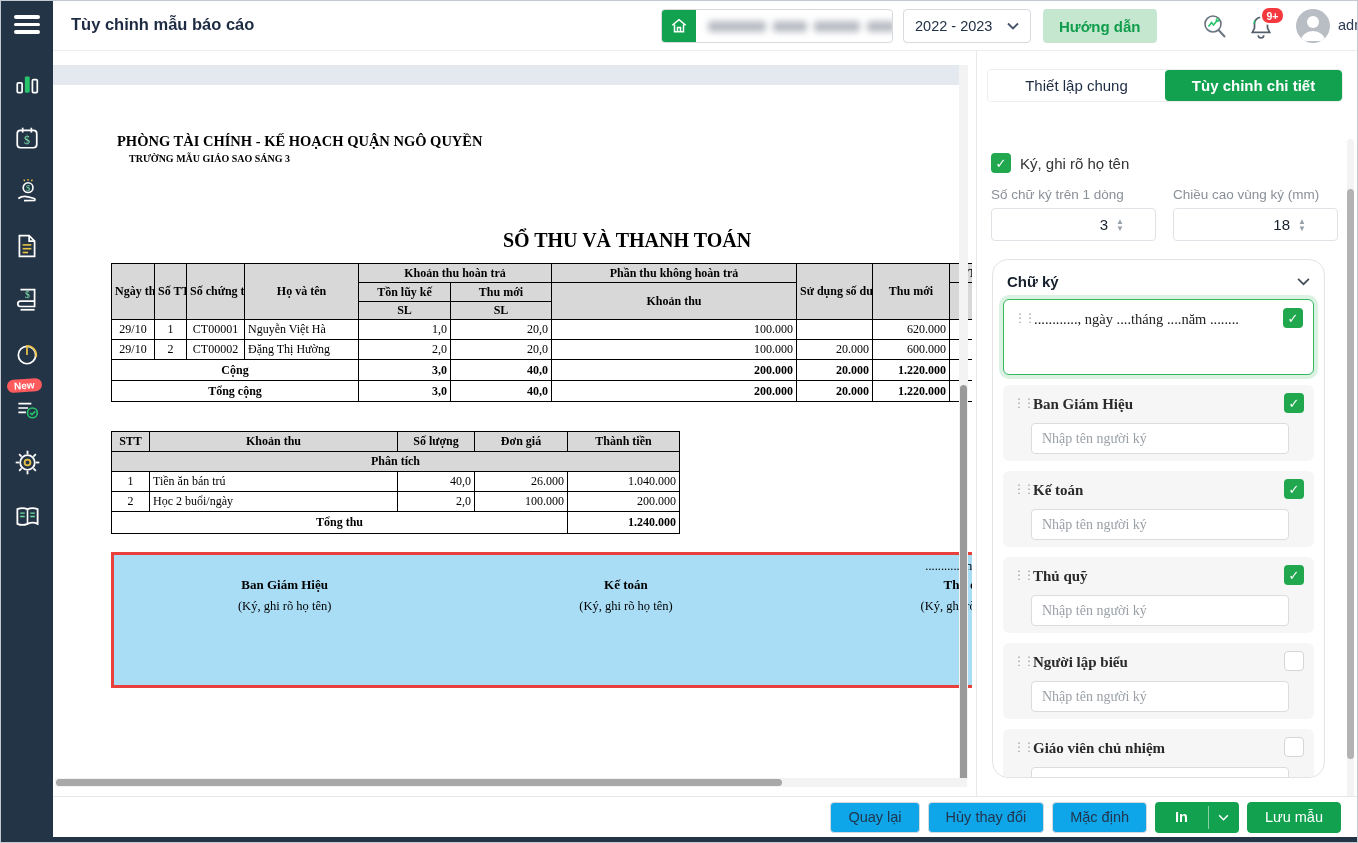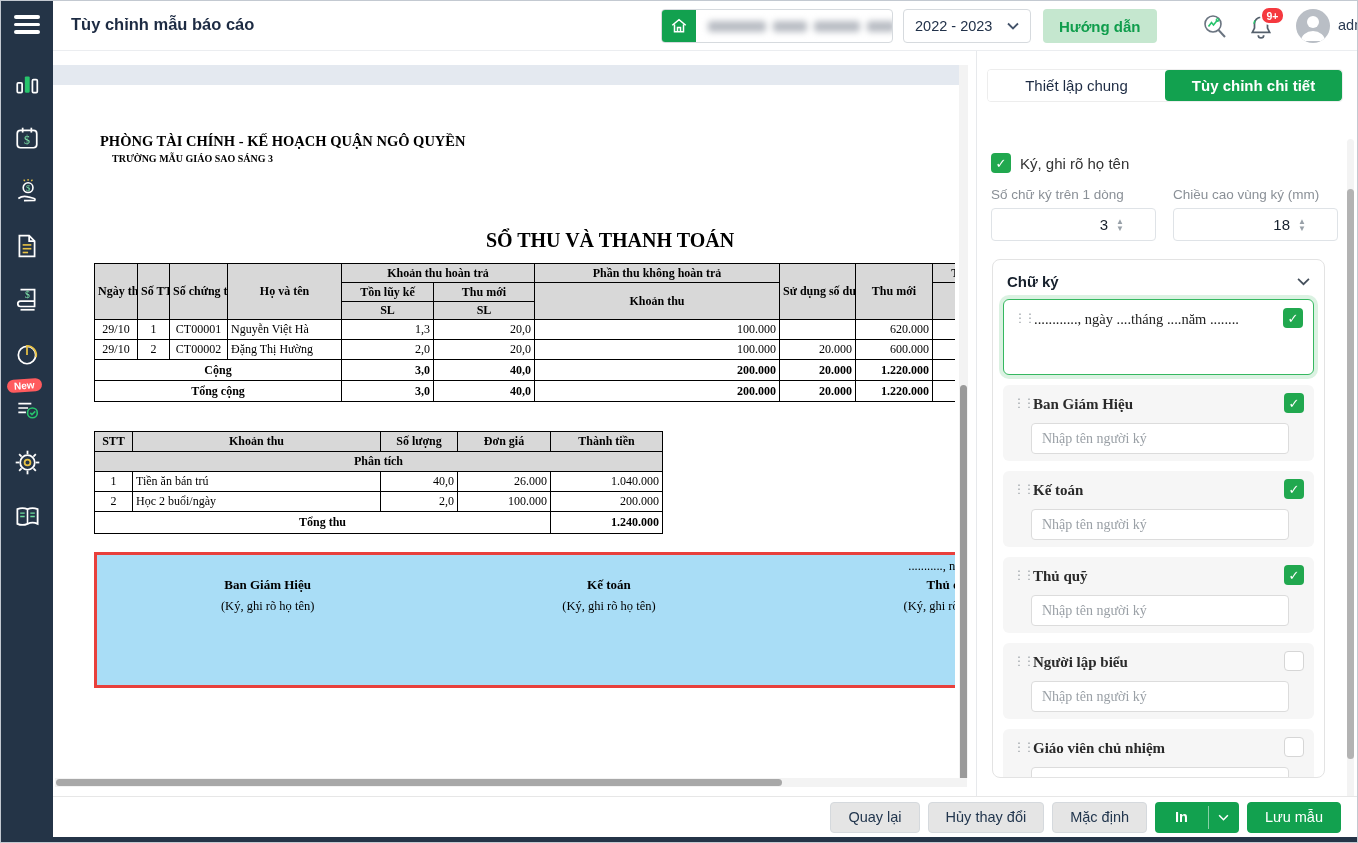--- a/index.html
+++ b/index.html
@@ -32,21 +32,21 @@
   .tb-ico { position:absolute; top:11px; width:30px; height:30px; display:flex; align-items:center; justify-content:center; }
   .bell-badge { position:absolute; top:-6px; right:-9px; background:#f5393f; color:#fff; font-size:10.5px; font-weight:bold;
                 border-radius:9px; padding:1.5px 4.5px; border:2px solid #fff; }
   .avatar { position:absolute; left:1243px; top:8px; width:34px; height:34px; border-radius:50%; background:#b9bec5; overflow:hidden;
             display:flex; align-items:center; justify-content:center; }
   .admin-name { position:absolute; left:1285px; top:16px; font-size:14.5px; color:#2a3a52; }
 
   
   .doc-area { position:absolute; left:52px; top:50px; width:923px; height:745px; background:#fff; overflow:hidden; }
   .doc-strip { position:absolute; left:0; top:14px; width:906px; height:20px; background:#e4e9f0; }
-  .page-clip { position:absolute; left:41px; top:0; width:861px; height:727px; overflow:hidden;
+  .page-clip { position:absolute; left:58px; top:0; width:861px; height:727px; overflow:hidden;
                font-family:"Liberation Serif",serif; color:#000; }
   .org1 { position:absolute; left:6px; top:82px; font-weight:bold; font-size:14.5px; }
   .org2 { position:absolute; left:6px; top:102px; font-weight:bold; font-size:10px;margin-left:12px; }
   .doc-title { position:absolute; left:316px; top:178px; width:400px; text-align:center; font-weight:bold; font-size:20px; }
   .doc-sub { position:absolute; left:316px; top:217px; width:400px; text-align:center; font-weight:bold; font-size:12.5px; }
   .doc-class { position:absolute; left:316px; top:237px; width:400px; text-align:center; font-weight:bold; font-size:12.5px; }
 
   table.doc { border-collapse:collapse; table-layout:fixed; font-family:"Liberation Serif",serif; }
   table.doc td, table.doc th { border:1px solid #000; font-size:12px; padding:0 3px; overflow:hidden; white-space:nowrap; }
   table.doc th { background:#d8d8d8; font-weight:bold; text-align:center; }
@@ -79,41 +79,41 @@
   .cbox { width:20px; height:20px; border-radius:4px; display:flex; align-items:center; justify-content:center;
           font-size:13px; color:#fff; flex:0 0 20px; }
   .cbox.on { background:#21a84f; } .cbox.off { background:#fff; border:1px solid #d6d6d6; }
   .fld-lab1 { position:absolute; left:14px; top:136px; font-size:13.5px; color:#8a9097; }
   .fld-lab2 { position:absolute; left:196px; top:136px; font-size:13.5px; color:#8a9097; }
   .stepper { position:absolute; top:157px; width:165px; height:33px; border:1px solid #dfe3e7; border-radius:4px; background:#fff;
              display:flex; align-items:center; }
   .stepper input { border:none; outline:none; width:118px; text-align:right; font-size:15px; color:#16202c; font-family:inherit; }
   .arrows { margin-left:6px; display:flex; flex-direction:column; line-height:7px; font-size:8px; color:#98a0a8; cursor:pointer; }
 
-  .sig-card { position:absolute; left:15px; top:208px; width:333px; height:519px; border:1px solid #e3e3e3; border-radius:8px;
+  .sig-card { position:absolute; left:15px; top:208px; width:333px; height:519px; border:1px solid #e3e3e3; border-radius:16px;
               overflow:hidden; background:#fff; }
   .sig-card-head { display:flex; align-items:center; justify-content:space-between; padding:13px 14px 9px; }
   .sig-card-head .t { font-size:15px; font-weight:bold; color:#16202c; }
   .p-item { margin:0 10px 10px; border-radius:6px; background:#f6f6f6; height:76px; position:relative; }
   .p-item.sel { background:#fff; border:1.5px solid #35b860; box-shadow:0 0 0 4px rgba(53,184,96,.18); }
   .drag { position:absolute; left:10px; top:11px; color:#9aa0a6; font-size:12px; letter-spacing:-2px; cursor:grab; }
   .p-item .lab { position:absolute; left:30px; top:11px; font-family:"Liberation Serif",serif; font-weight:bold; font-size:15px; color:#2a2a2a; }
   .p-item.sel .lab { font-weight:normal; font-size:14.5px; color:#222; }
   .p-item .cbx { position:absolute; right:10px; top:8px; }
   .p-item input { position:absolute; left:28px; top:38px; width:258px; height:31px; border:1px solid #dcdcdc; border-radius:4px;
                   padding:0 10px; font-family:"Liberation Serif",serif; font-size:14px; color:#333; outline:none; }
   .p-item input::placeholder { color:#9aa0a6; }
   .panel-sb { position:absolute; left:370px; top:88px; width:7px; height:671px; background:#f3f3f3; border-radius:4px; }
   .panel-sb .thumb { position:absolute; left:0; top:50px; width:7px; height:570px; background:#b3b3b3; border-radius:4px; }
 
   
   .footer { position:absolute; left:52px; top:795px; width:1306px; height:41px; background:#fff; border-top:1px solid #e7e7e7;
             display:flex; align-items:center; justify-content:flex-end; gap:8px; padding-right:18px; z-index:25; }
   .btn { height:31px; padding:0 17px; border-radius:4px; font-size:14.5px; display:flex; align-items:center; cursor:pointer; }
-  .btn.ghost { background:#e5e5e5; border:1px solid #d5d9dd; color:#22364e; }
+  .btn.ghost { background:#0ea5e9; border:1px solid #d5d9dd; color:#22364e; }
   .btn.green { background:#12a14f; border:1px solid #12a14f; color:#fff; }
   .split { display:flex; height:31px; border-radius:4px; overflow:hidden; background:#12a14f; cursor:pointer; }
   .split .main { padding:0 20px; color:#fff; font-size:14.5px; display:flex; align-items:center;font-weight:bold; }
   .split .sep { width:1px; background:rgba(255,255,255,.5); margin:4px 0; }
   .split .caret { width:30px; display:flex; align-items:center; justify-content:center; }
   .bottom-strip { position:absolute; left:0; top:836px; width:1358px; height:7px; background:#243447; }
 </style>
 </head>
 <body>
 
@@ -299,21 +299,21 @@
         </tr>
         <tr style="height:18px">
           <th>SL</th>
           <th>SL</th>
         </tr>
         <tr>
           <td class="ctr">29/10</td>
           <td class="ctr">1</td>
           <td class="ctr">CT00001</td>
           <td>Nguyễn Việt Hà</td>
-          <td class="num">1,3</td>
+          <td class="num">1,0</td>
           <td class="num">20,0</td>
           <td class="num">100.000</td>
           <td class="num"></td>
           <td class="num">620.000</td>
           <td></td>
         </tr>
         <tr>
           <td class="ctr">29/10</td>
           <td class="ctr">2</td>
           <td class="ctr">CT00002</td>

